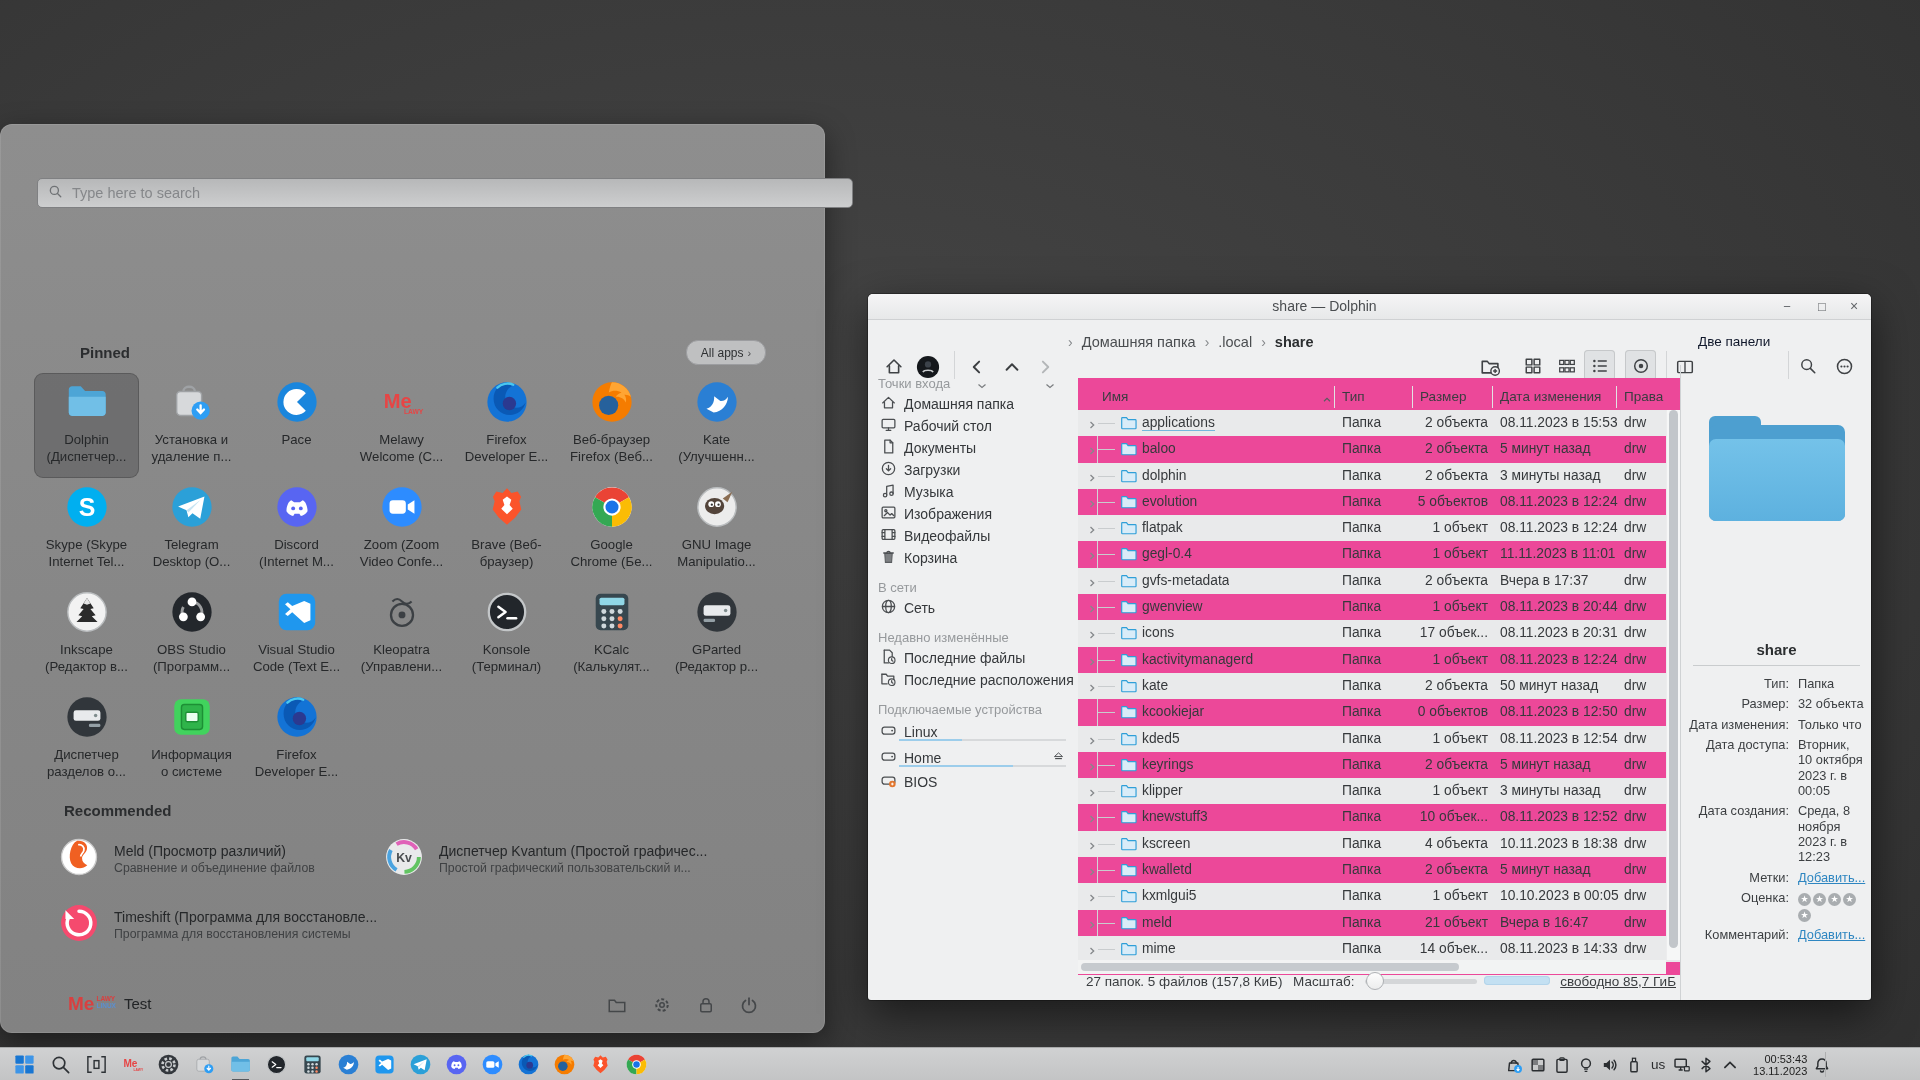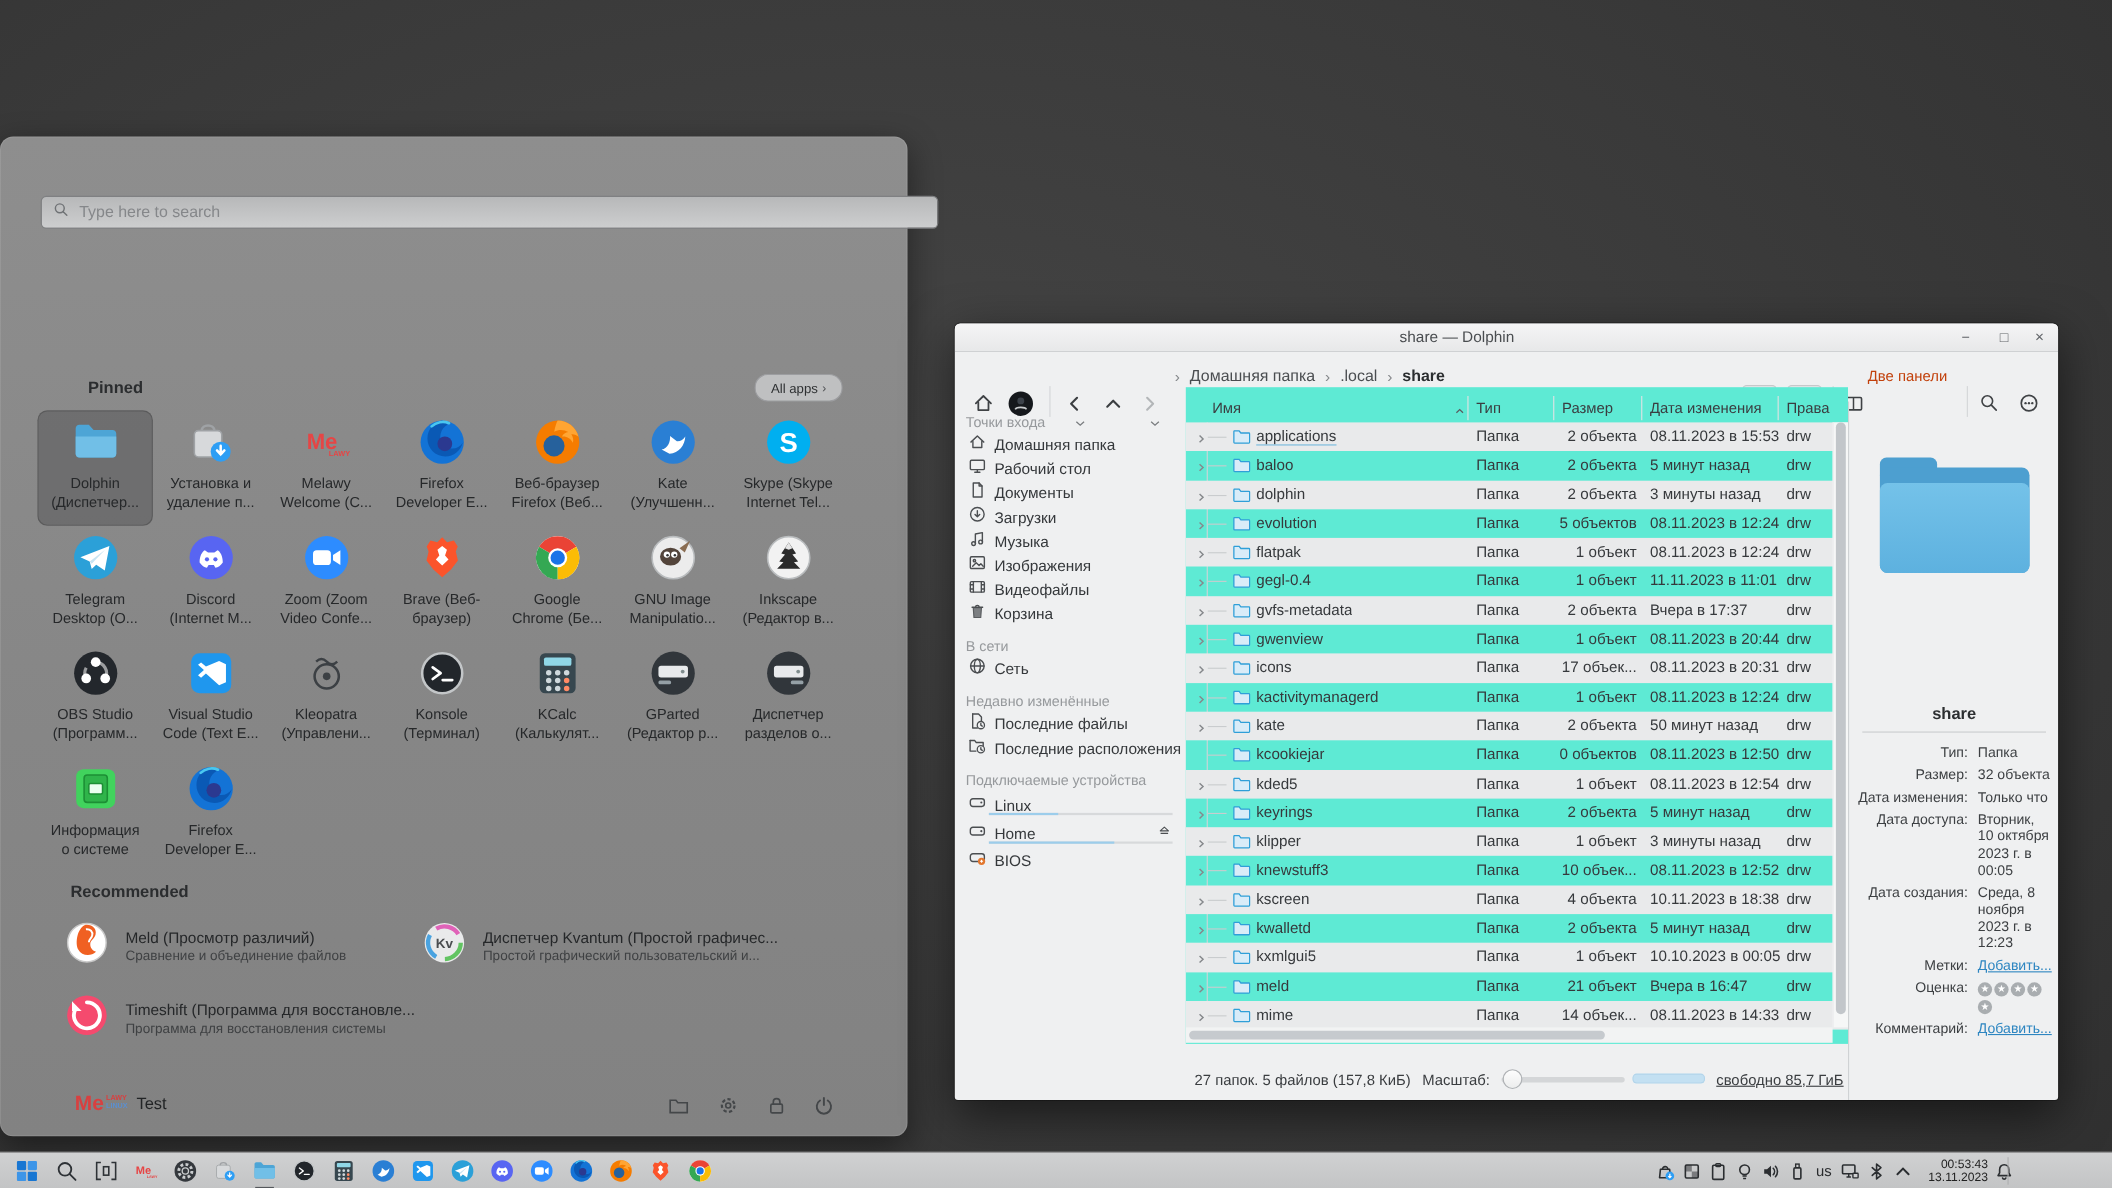--- a/index.html
+++ b/index.html
@@ -48,31 +48,31 @@
   .wbtn{position:absolute;top:3px;width:22px;height:19px;text-align:center;font-size:13px;color:#63666a;line-height:19px;}
   #toolbar{position:absolute;left:0;top:25px;right:0;height:46px;}
   .tbi{position:absolute;}
   .tsep{position:absolute;top:32px;width:1px;height:28px;background:#d3d5d7;}
   .pressed{position:absolute;top:31px;width:31px;height:31px;border-radius:4px;background:#e0e2e4;
     box-shadow:inset 0 0 0 1px #c6c8ca;}
   #crumbs{position:absolute;left:200px;top:0;height:46px;display:flex;align-items:center;gap:9px;}
   #crumbs .csep{color:#85888b;font-size:14px;}
   #crumbs .ci{font-size:14.5px;color:#4a4d50;}
   #crumbs .ci.b{font-weight:bold;color:#2b2e30;}
-  #tb-split-label{position:absolute;left:830px;top:15px;font-size:13.5px;color:#c2410c;text-align:center;}
+  #tb-split-label{position:absolute;left:830px;top:15px;font-size:13.5px;color:#0f172a;text-align:center;}
 
   #sidebar{position:absolute;left:0;top:71px;width:210px;bottom:0;overflow:hidden;}
   .sb-h{height:20px;margin:8px 0 0 10px;font-size:13px;color:#96999c;display:flex;align-items:center;}
   .sb-i{height:22px;margin-left:12px;display:flex;align-items:center;gap:7px;position:relative;}
   .sb-i .sl{font-size:14px;color:#35383b;}
   .sb-bar{position:absolute;left:19px;top:20px;width:167px;height:2px;background:#d7d9db;}
   .sb-bar .fill{position:absolute;left:0;top:0;height:2px;background:#9ccdeb;}
   .sb-eject{position:absolute;left:172px;top:3px;}
 
-  #view{position:absolute;left:210px;top:58px;width:602px;height:597px;background:#5eead4;overflow:hidden;}
+  #view{position:absolute;left:210px;top:84px;width:602px;height:597px;background:#ec4899;overflow:hidden;}
   #thead{position:absolute;left:0;top:6px;width:602px;height:26px;font-size:13.5px;color:#3a3d40;}
   #thead .hc{position:absolute;top:5px;}
   #thead .vs{position:absolute;top:2px;width:1px;height:22px;background:#e2e3e4;}
   #rows{position:absolute;left:0;top:32px;width:602px;}
   .frow{position:relative;height:26.3px;font-size:13.8px;color:#36393c;}
   .frow:nth-child(odd){background:#e9eaeb;}
   .frow .dash{position:absolute;left:20px;top:13px;width:17px;height:1px;background:#c9ccce;}
   .frow .exp{position:absolute;left:11px;top:8px;}
   .frow .fold{position:absolute;left:42px;top:4px;}
   .frow .fname{position:absolute;left:64px;top:5px;max-width:186px;white-space:nowrap;overflow:hidden;}
@@ -152,20 +152,27 @@
   <span class="lab">Dolphin<br>(Диспетчер...</span>
         </div>
         <div class="cell">
           <span class="ico"><svg width="46" height="46" viewBox="0 0 48 48">
               <rect x="8" y="13" width="26" height="25" rx="4" fill="#d7d9db" stroke="#9fa2a5" stroke-width="1.5"></rect>
               <path d="M15 13c0-6.5 12-6.5 12 0" fill="none" stroke="#9fa2a5" stroke-width="2.5"></path>
               <circle cx="33" cy="33" r="9.5" fill="#2e9ef4"></circle>
               <path d="M33 27.5v8M29.5 31.8 33 35.6l3.5-3.8" stroke="#fff" stroke-width="2.4" fill="none" stroke-linecap="round"></path>
             </svg></span>
   <span class="lab">Установка и<br>удаление п...</span>
+        </div>
+        <div class="cell">
+          <span class="ico"><svg width="46" height="46" viewBox="0 0 48 48">
+              <circle cx="24" cy="24" r="20.5" fill="#1a86dd"></circle>
+              <path d="M33.2 14.8A13.5 13.5 0 1 0 33.2 33.2L24 24z" fill="#fff"></path>
+            </svg></span>
+  <span class="lab">Pace</span>
         </div>
         <div class="cell">
           <span class="ico"><svg width="46" height="46" viewBox="0 0 48 48">
               <text x="5" y="30" font-family="Liberation Sans" font-weight="bold" font-size="21" fill="#e64545">Me</text>
               <text x="26" y="37" font-family="Liberation Sans" font-weight="bold" font-size="7" fill="#e64545">LAWY</text>
             </svg></span>
   <span class="lab">Melawy<br>Welcome (C...</span>
         </div>
         <div class="cell">
           <span class="ico"><svg width="46" height="46" viewBox="0 0 48 48">

